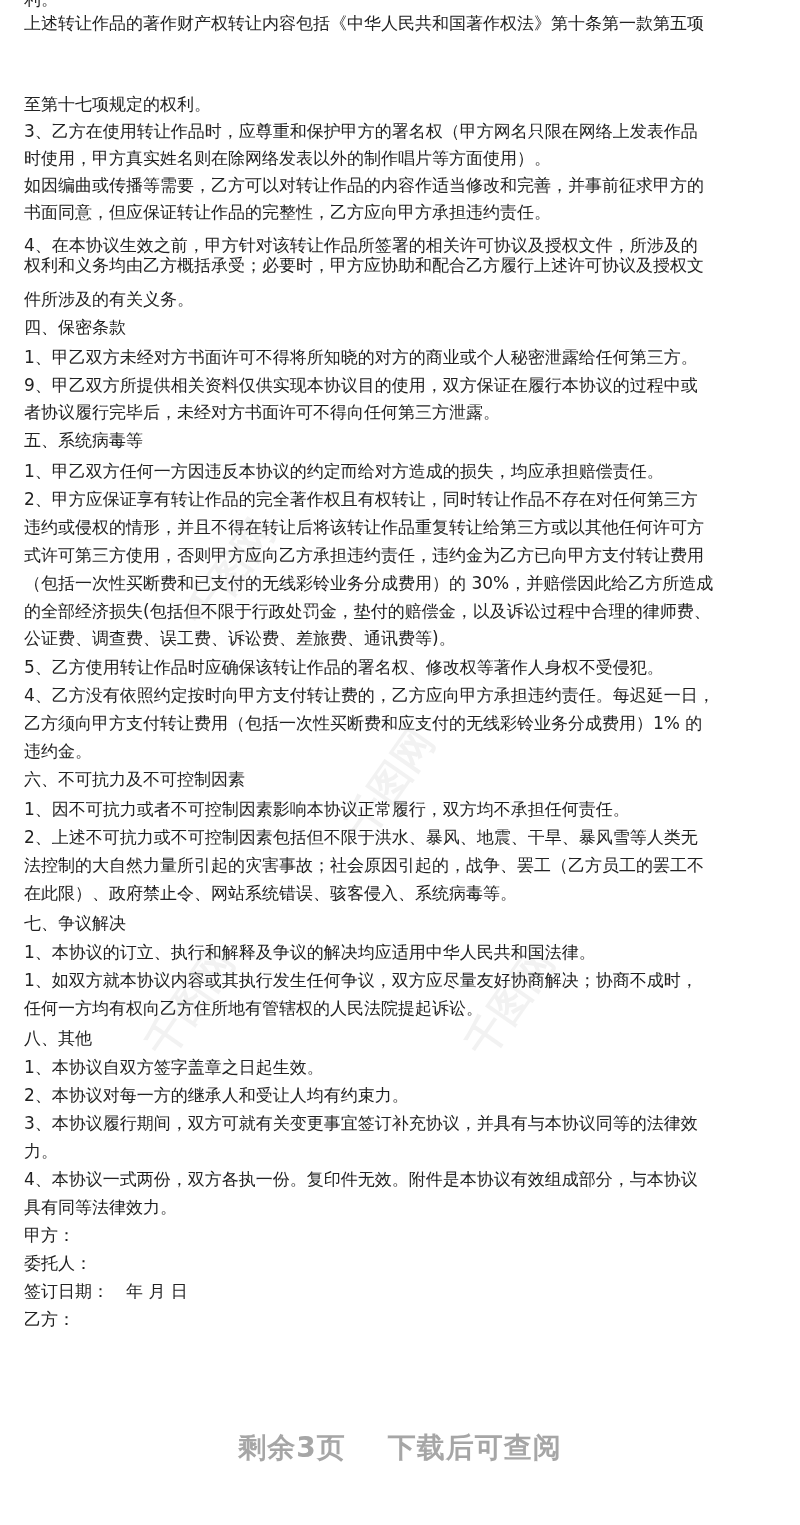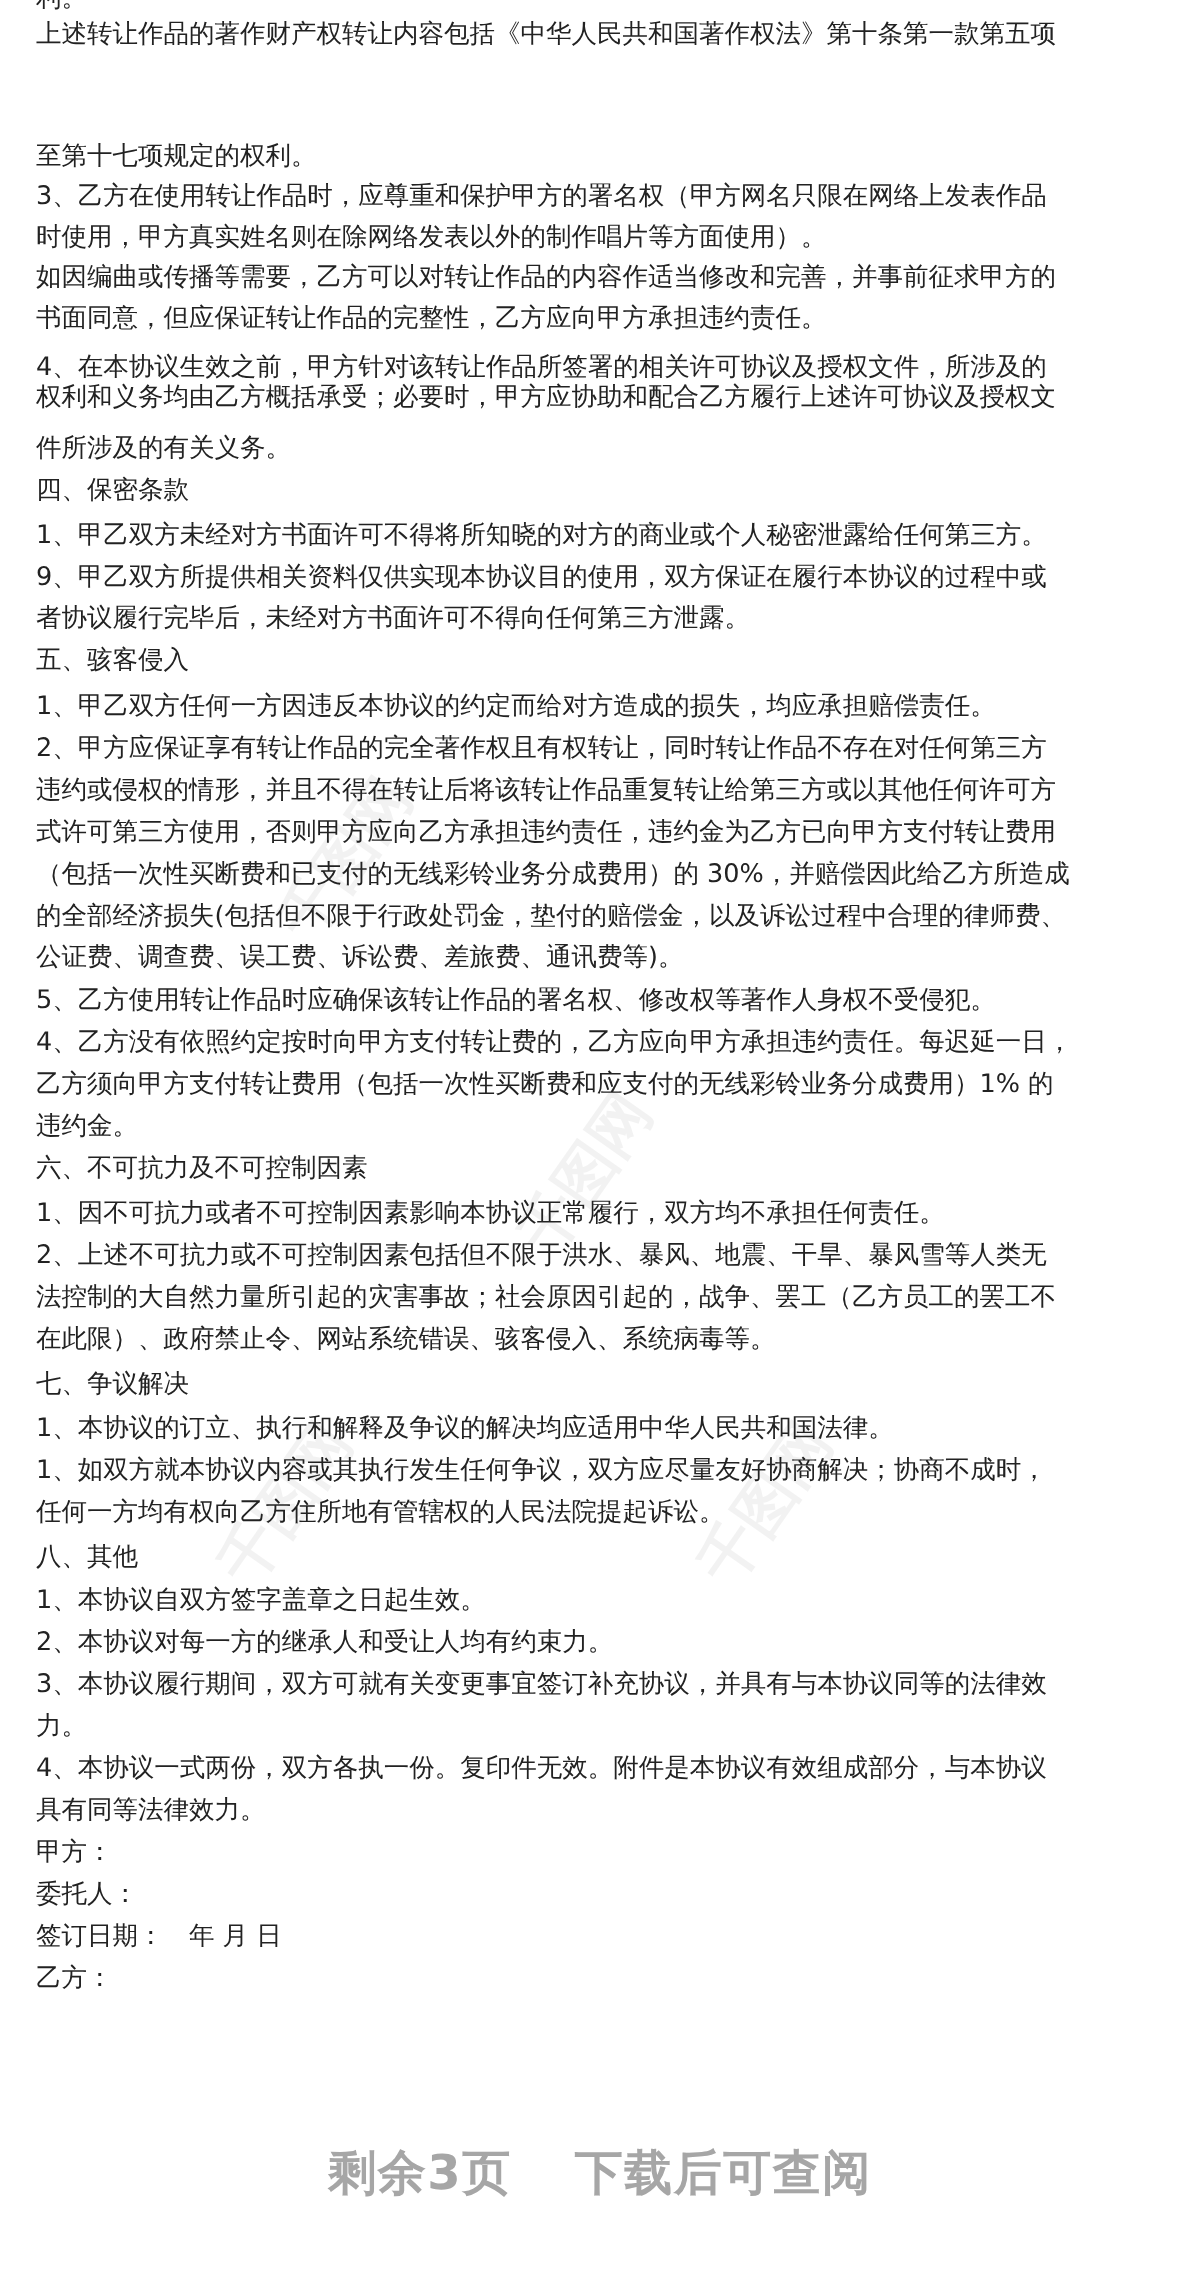--- a/index.html
+++ b/index.html
@@ -38,21 +38,21 @@
       font-weight: bold;
       white-space: nowrap;
       pointer-events: none;
     }
     .banner {
       position: absolute;
       left: 0;
       width: 800px;
       top: 1422px;
       text-align: center;
-      font-size: 32px;
+      font-size: 28px;
       font-weight: bold;
       color: #a6a6a6;
       letter-spacing: 1px;
       line-height: 52px;
     }
     .banner .gap {
       display: inline-block;
       width: 42px;
     }
   </style>
@@ -72,21 +72,21 @@
     <div class="line" style="top: 147px;">时使用，甲方真实姓名则在除网络发表以外的制作唱片等方面使用）。</div>
     <div class="line" style="top: 174px;">如因编曲或传播等需要，乙方可以对转让作品的内容作适当修改和完善，并事前征求甲方的</div>
     <div class="line" style="top: 201px;">书面同意，但应保证转让作品的完整性，乙方应向甲方承担违约责任。</div>
     <div class="line" style="top: 234px;">4、在本协议生效之前，甲方针对该转让作品所签署的相关许可协议及授权文件，所涉及的</div>
     <div class="line" style="top: 254px; text-align: right;">权利和义务均由乙方概括承受；必要时，甲方应协助和配合乙方履行上述许可协议及授权文</div>
     <div class="line" style="top: 288px;">件所涉及的有关义务。</div>
     <div class="line" style="top: 316px;">四、保密条款</div>
     <div class="line" style="top: 346px;">1、甲乙双方未经对方书面许可不得将所知晓的对方的商业或个人秘密泄露给任何第三方。</div>
     <div class="line" style="top: 374px;">9、甲乙双方所提供相关资料仅供实现本协议目的使用，双方保证在履行本协议的过程中或</div>
     <div class="line" style="top: 401px;">者协议履行完毕后，未经对方书面许可不得向任何第三方泄露。</div>
-    <div class="line" style="top: 429px;">五、骇客侵入</div>
+    <div class="line" style="top: 429px;">五、系统病毒等</div>
     <div class="line" style="top: 460px;">1、甲乙双方任何一方因违反本协议的约定而给对方造成的损失，均应承担赔偿责任。</div>
     <div class="line" style="top: 488px;">2、甲方应保证享有转让作品的完全著作权且有权转让，同时转让作品不存在对任何第三方</div>
     <div class="line" style="top: 516px;">违约或侵权的情形，并且不得在转让后将该转让作品重复转让给第三方或以其他任何许可方</div>
     <div class="line" style="top: 544px;">式许可第三方使用，否则甲方应向乙方承担违约责任，违约金为乙方已向甲方支付转让费用</div>
     <div class="line" style="top: 572px;">（包括一次性买断费和已支付的无线彩铃业务分成费用）的 30%，并赔偿因此给乙方所造成</div>
     <div class="line" style="top: 600px;">的全部经济损失(包括但不限于行政处罚金，垫付的赔偿金，以及诉讼过程中合理的律师费、</div>
     <div class="line" style="top: 627px;">公证费、调查费、误工费、诉讼费、差旅费、通讯费等)。</div>
     <div class="line" style="top: 656px;">5、乙方使用转让作品时应确保该转让作品的署名权、修改权等著作人身权不受侵犯。</div>
     <div class="line" style="top: 684px;">4、乙方没有依照约定按时向甲方支付转让费的，乙方应向甲方承担违约责任。每迟延一日，</div>
     <div class="line" style="top: 712px;">乙方须向甲方支付转让费用（包括一次性买断费和应支付的无线彩铃业务分成费用）1% 的</div>

